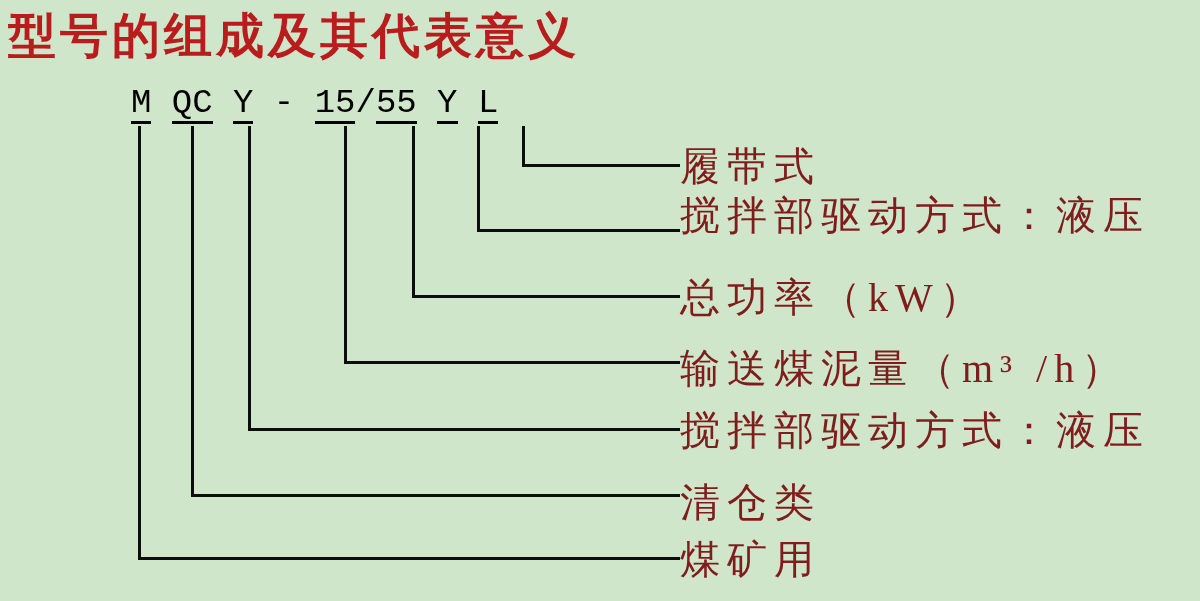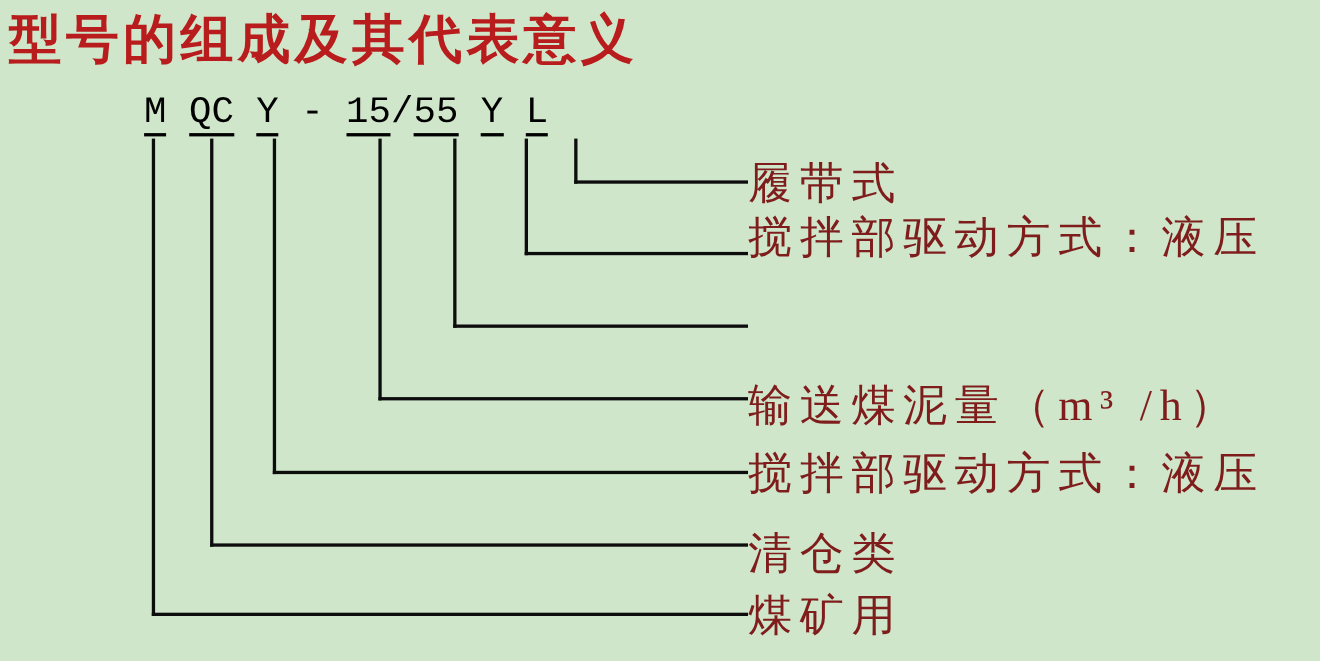--- a/index.html
+++ b/index.html
@@ -53,18 +53,19 @@
   <div class="connector" style="left:522px;top:126px;width:155px;height:38px;"></div>
   <div class="connector" style="left:477px;top:126px;width:200px;height:103px;"></div>
   <div class="connector" style="left:412px;top:126px;width:265px;height:169px;"></div>
   <div class="connector" style="left:344px;top:126px;width:333px;height:235px;"></div>
   <div class="connector" style="left:248px;top:126px;width:429px;height:302px;"></div>
   <div class="connector" style="left:191px;top:126px;width:486px;height:368px;"></div>
   <div class="connector" style="left:138px;top:126px;width:539px;height:431px;"></div>
 
   <div class="legend-label" style="top:147px;">履带式</div>
   <div class="legend-label" style="top:196px;">搅拌部驱动方式：液压</div>
+  <div class="legend-label" style="top:278px;">总功率（kW）</div>
   <div class="legend-label" style="top:349px;">输送煤泥量（m³ /h）</div>
   <div class="legend-label" style="top:411px;">搅拌部驱动方式：液压</div>
   <div class="legend-label" style="top:483px;">清仓类</div>
   <div class="legend-label" style="top:540px;">煤矿用</div>
 
 </div>
 
 </body></html>

